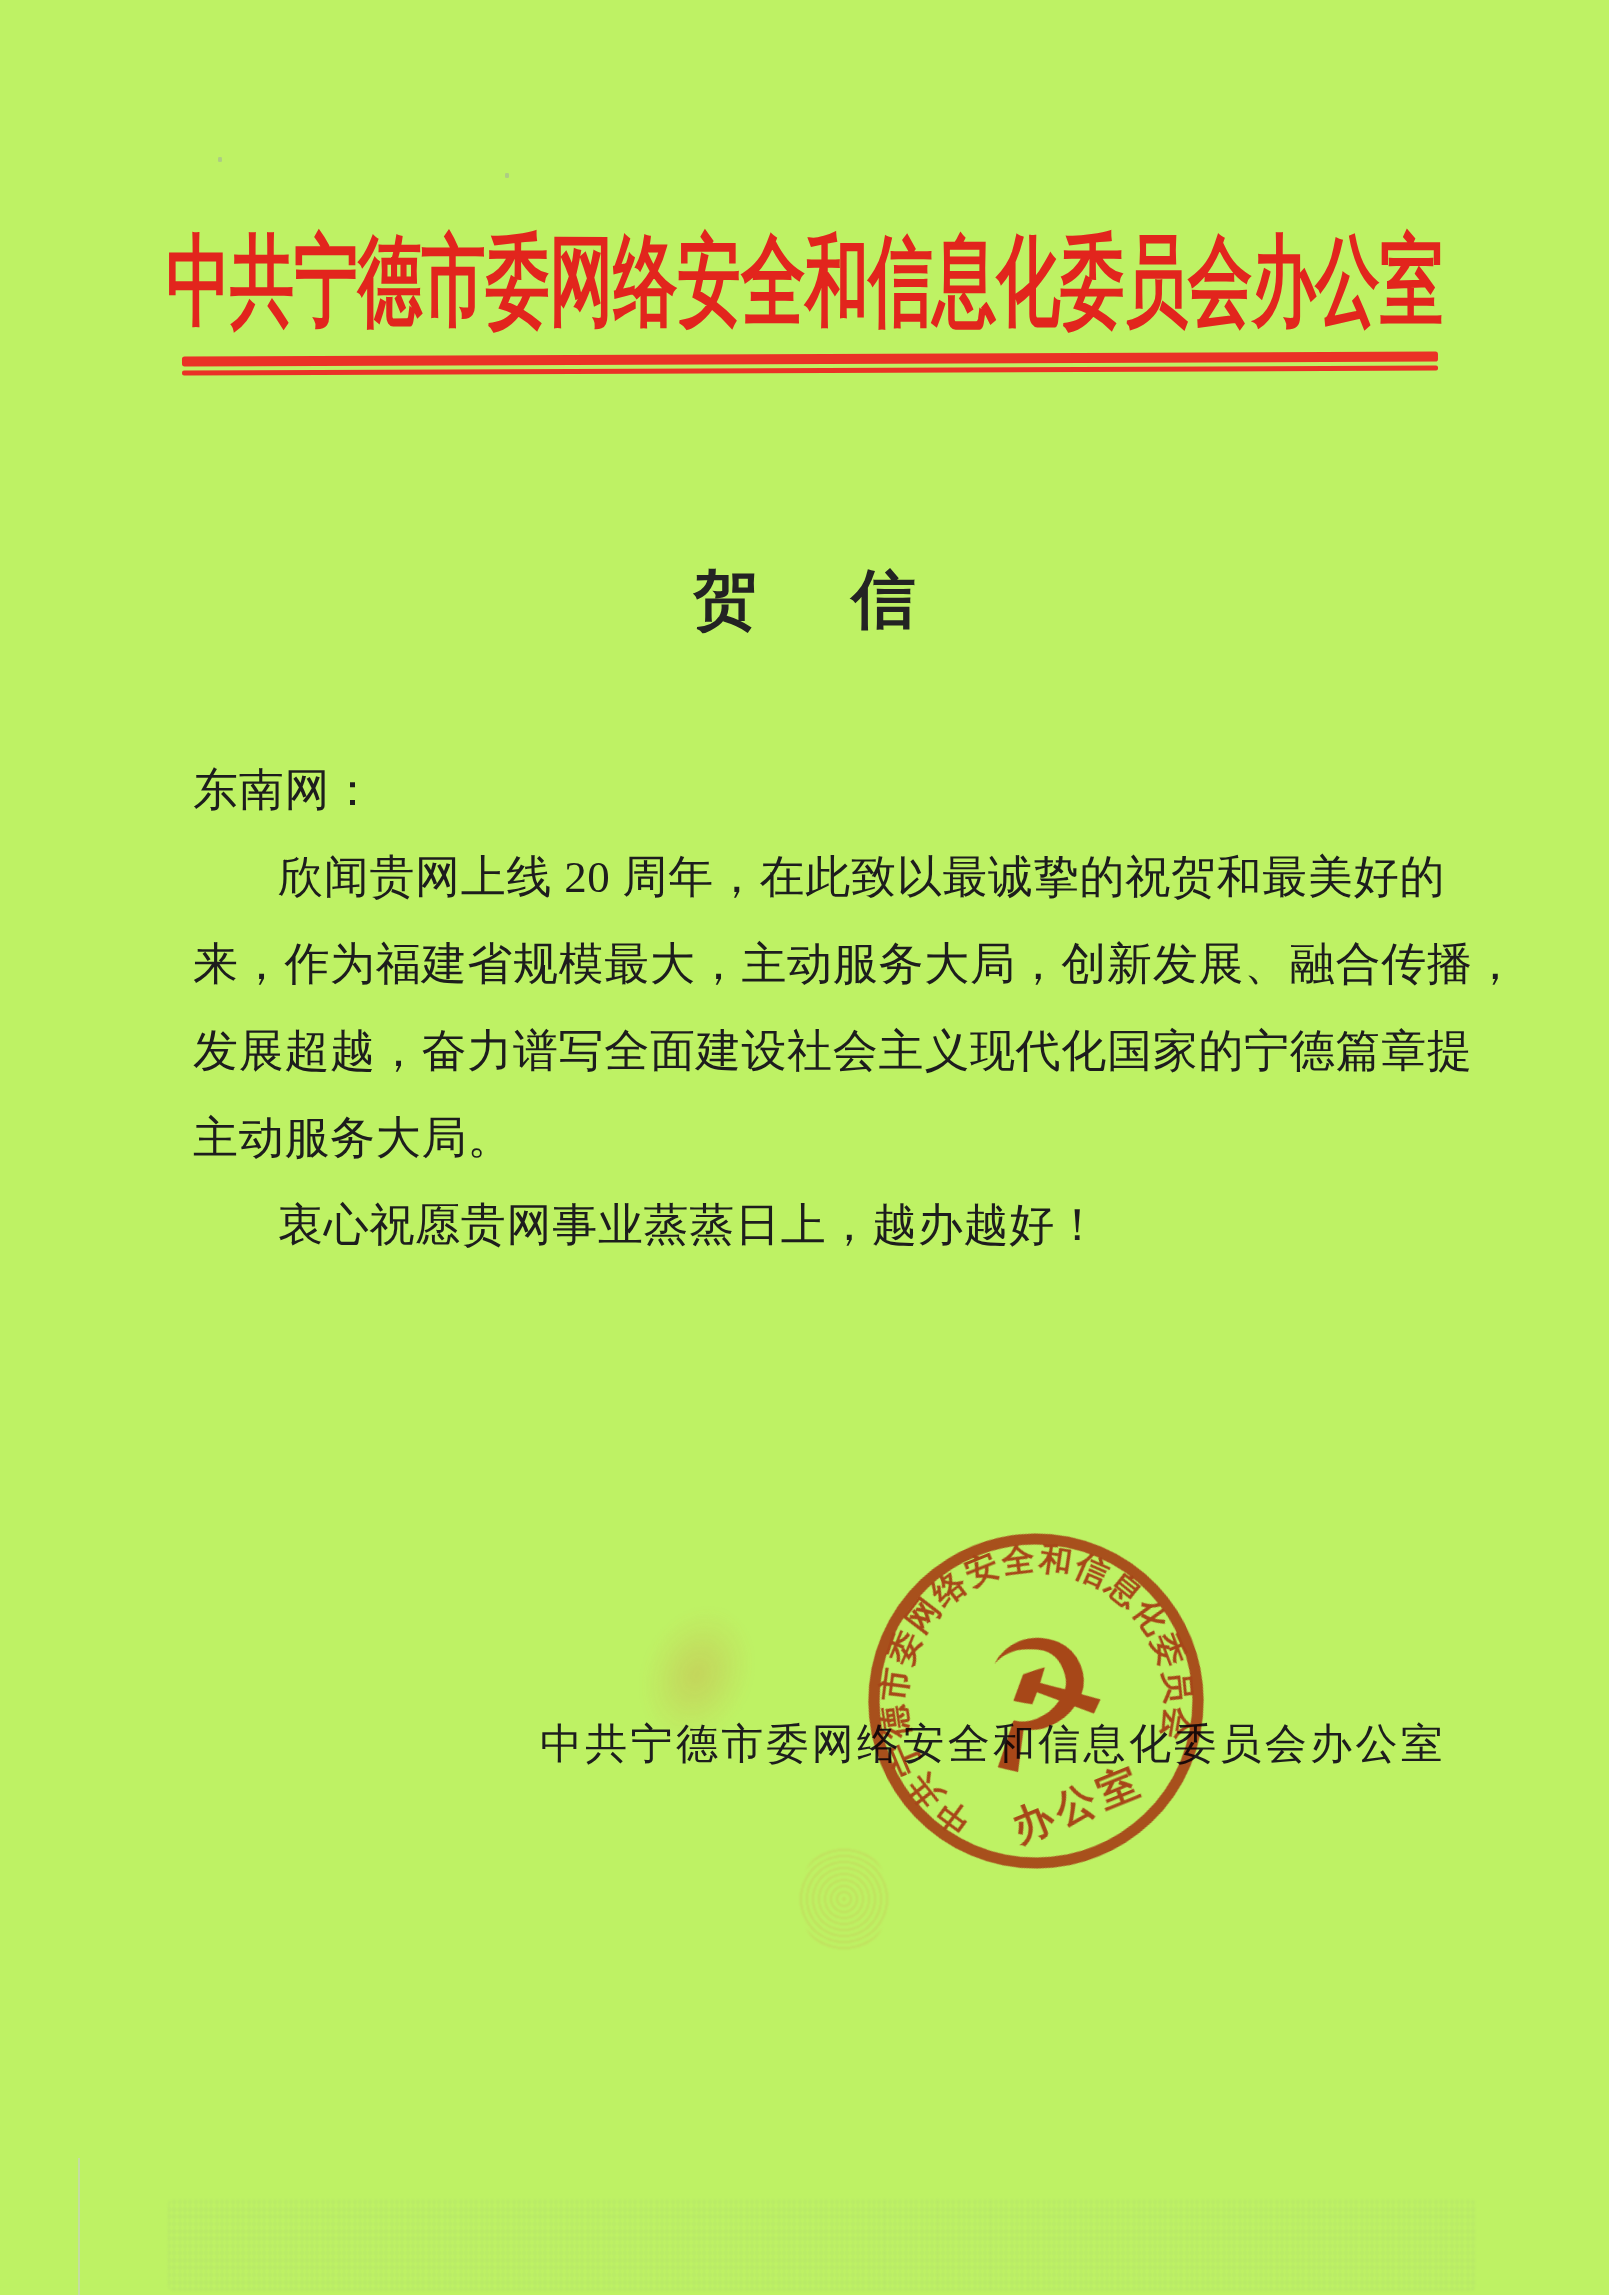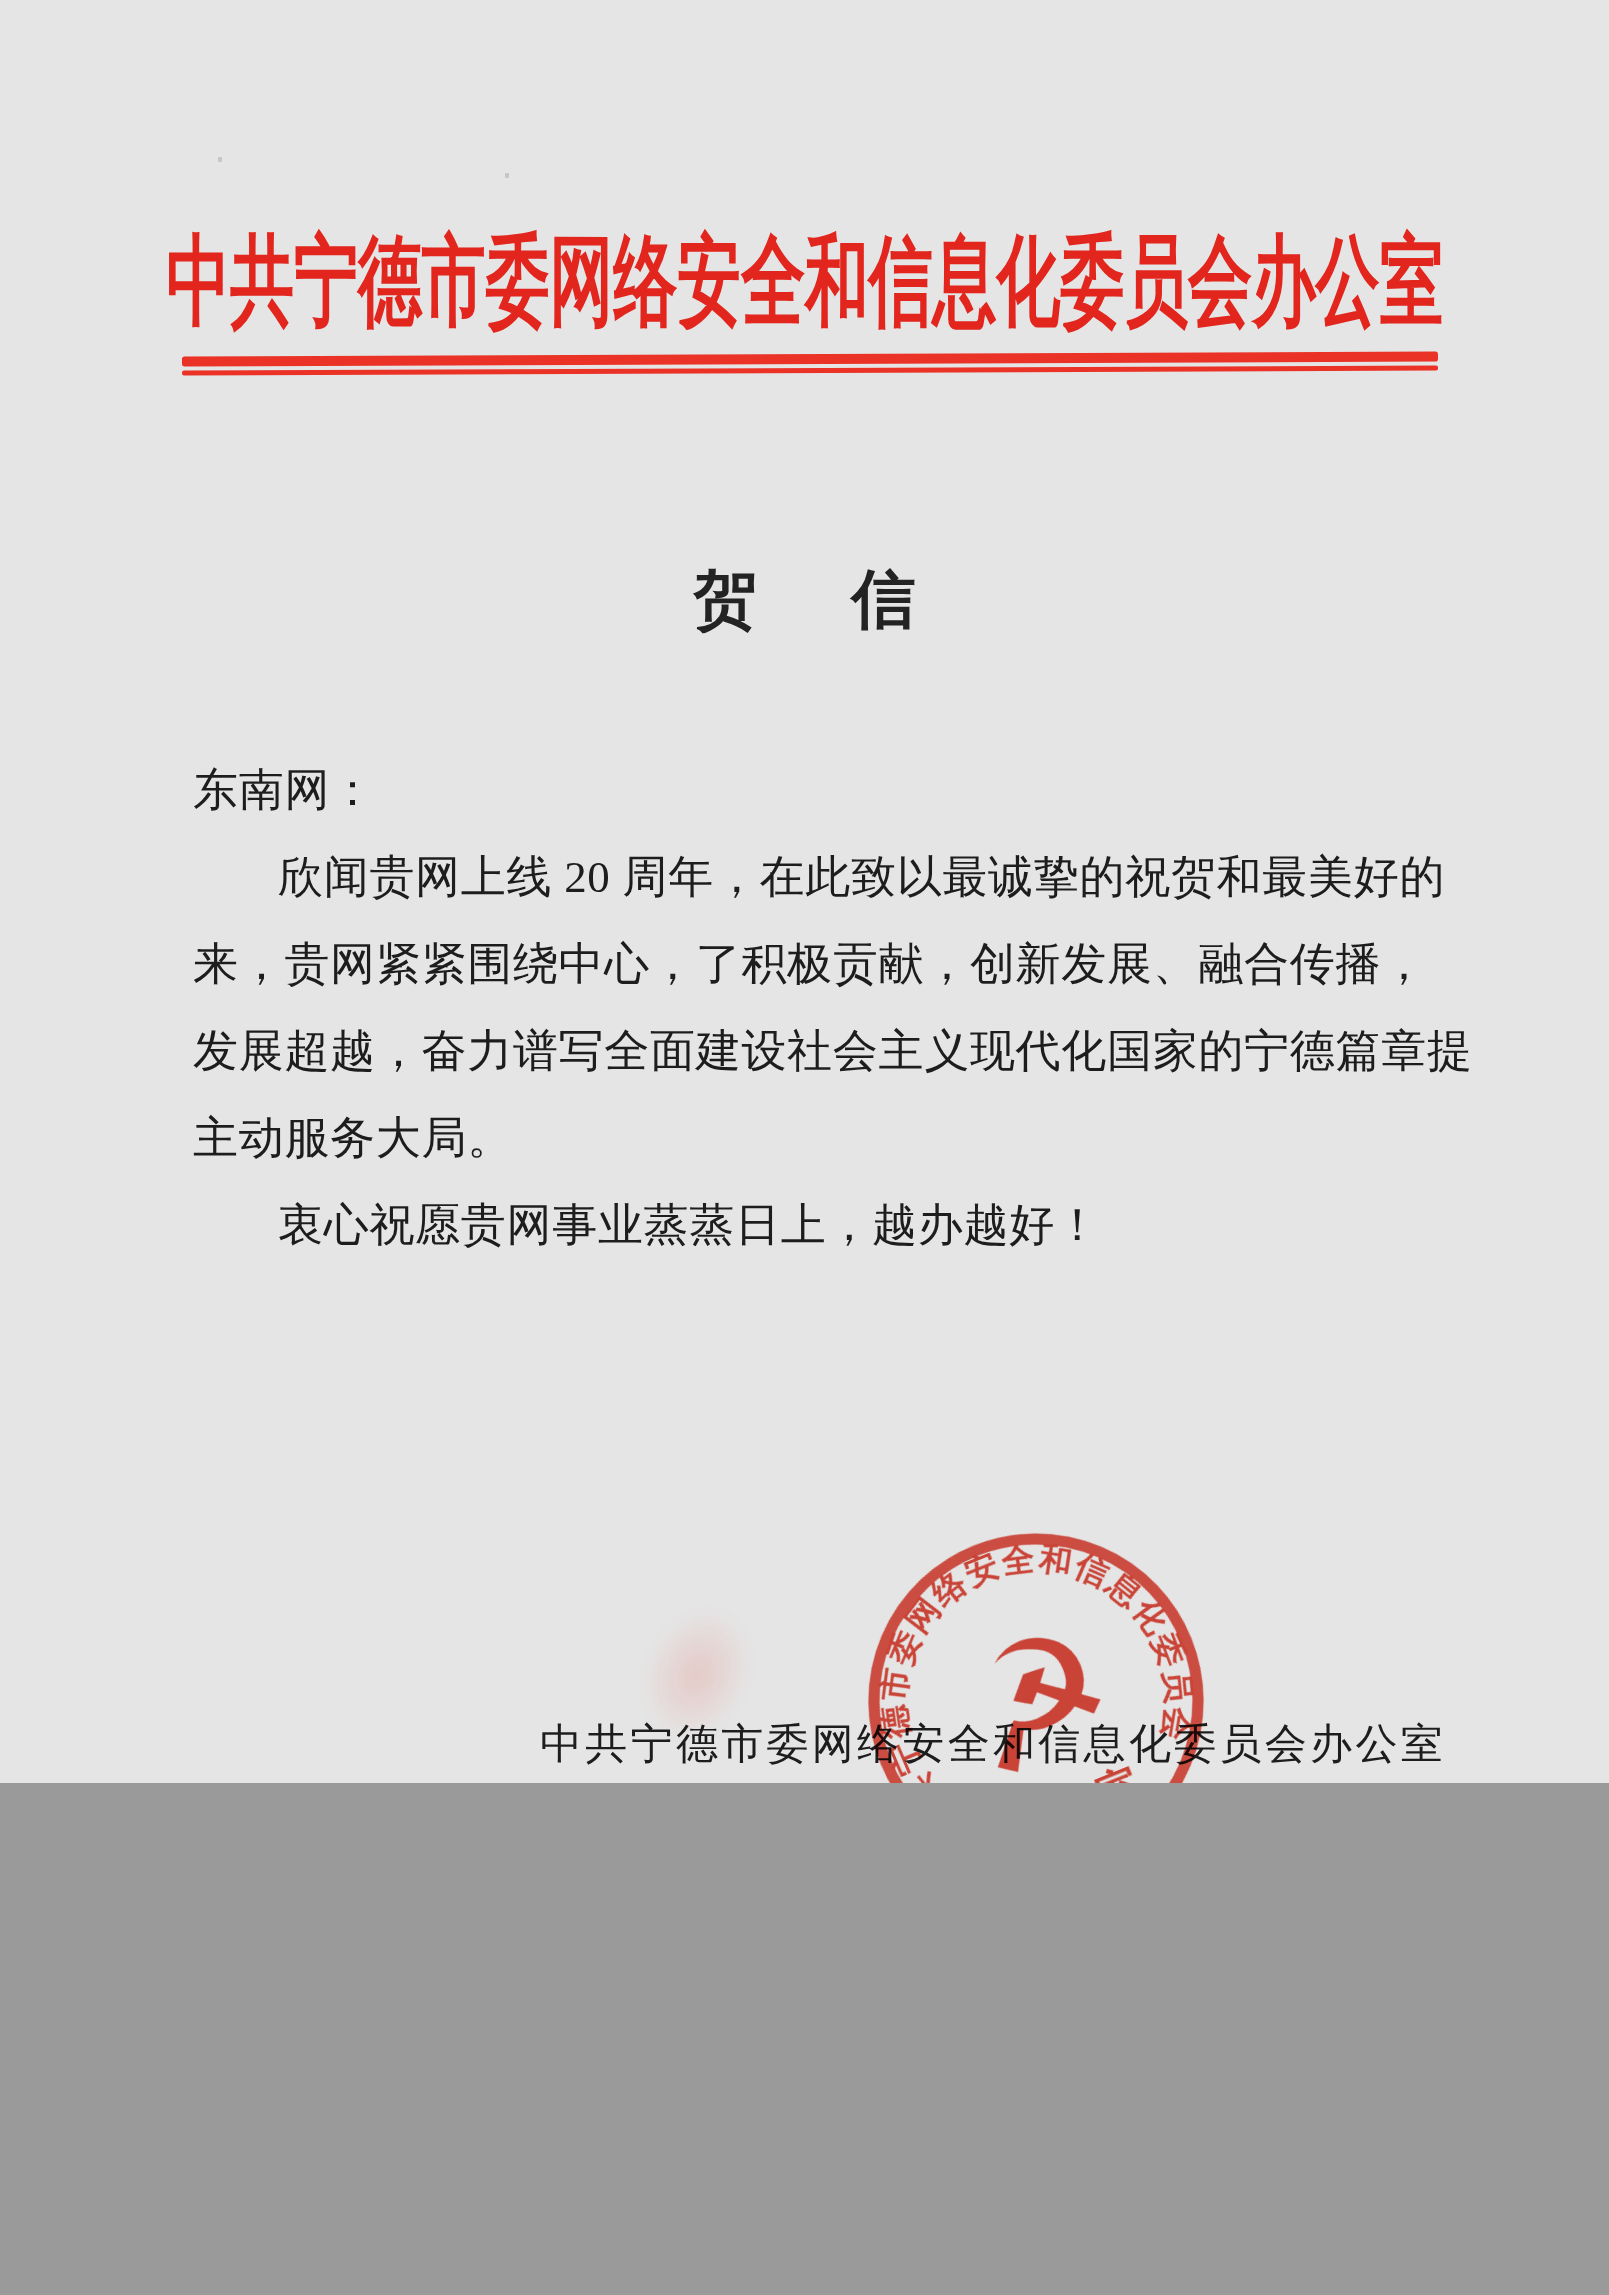--- a/index.html
+++ b/index.html
@@ -1,18 +1,18 @@
 <!DOCTYPE html>
 <html style="font-size:10.6px"><head>
 <meta charset="utf-8">
 <style>
   html,body{margin:0;padding:0;background:#9a9a9a;}
   .page{
-    position:relative; width:1609px; height:1783px;
-    background:#e5e5e5; overflow:hidden;
+    position:relative; width:1609px; height:2295px;
+    background:#bef264; overflow:hidden;
     font-family:"Liberation Serif","DejaVu Serif",serif;
   }
   
   .letterhead{
     position:absolute; left:0; top:232px; width:1609px; height:99px;
     display:flex; justify-content:center; align-items:center;
   }
   .letterhead-text{
     color:#e2251d; font-weight:bold; font-size:99px; line-height:1;
     white-space:nowrap; transform:scaleX(0.645); transform-origin:center;
@@ -93,21 +93,21 @@
   </div>
 
   <div class="doc-title">
     <span>贺</span>
     <span>信</span>
   </div>
 
   <div class="body-block">
     <div class="body-line">东南网：</div>
     <div class="body-line indent">欣闻贵网上线 20 周年，在此致以最诚挚的祝贺和最美好的</div>
-    <div class="body-line">来，贵网紧紧围绕中心，了积极贡献，创新发展、融合传播，</div>
+    <div class="body-line">来，作为福建省规模最大，主动服务大局，创新发展、融合传播，</div>
     <div class="body-line">发展超越，奋力谱写全面建设社会主义现代化国家的宁德篇章提</div>
     <div class="body-line">主动服务大局。</div>
     <div class="body-line indent">衷心祝愿贵网事业蒸蒸日上，越办越好！</div>
   </div>
 
   <div class="signature">中共宁德市委网络安全和信息化委员会办公室</div>
 
   <div class="smudge smudge-streak"></div>
   <div class="smudge smudge-print"></div>
 

